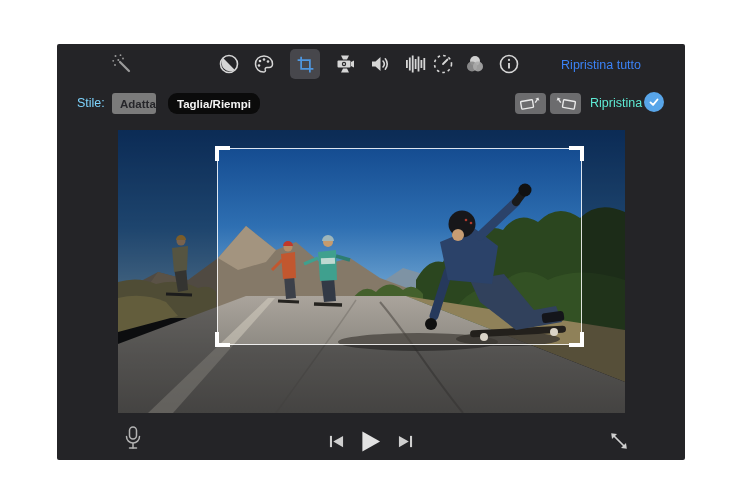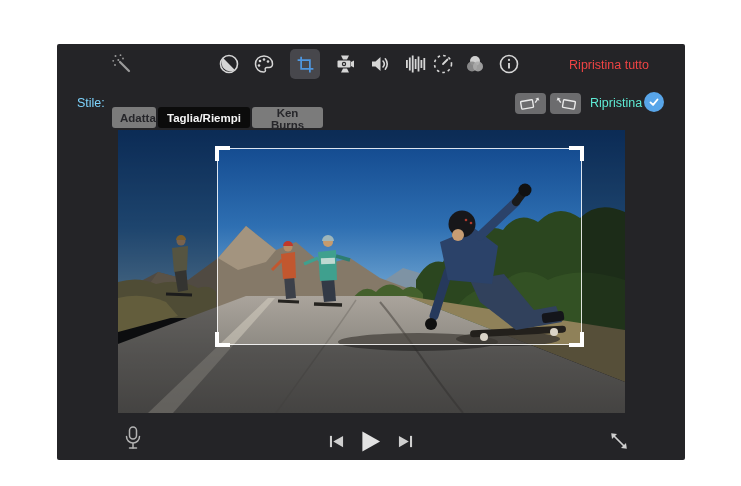--- a/index.html
+++ b/index.html
@@ -13,27 +13,27 @@
   .tbtn.i-contrast{left:160px;}
   .tbtn.i-palette{left:195px;}
   .cropbtn{position:absolute;left:233px;top:5px;width:30px;height:30px;border:none;padding:0;background:#47474c;border-radius:5px;display:flex;align-items:center;justify-content:center;}
   .cropbtn svg{width:21px;height:21px;display:block;}
   .tbtn.i-cam{left:276px;}
   .tbtn.i-vol{left:311px;}
   .tbtn.i-bars{left:346px;}
   .tbtn.i-speed{left:374px;}
   .tbtn.i-filters{left:406px;}
   .tbtn.i-info{left:440px;}
-  .reset-all{position:absolute;right:36px;top:0;height:42px;line-height:42px;color:#ef4444;font-size:12.5px;cursor:default;}
+  .reset-all{position:absolute;right:44px;top:0;height:42px;line-height:42px;color:#3b82f6;font-size:12.5px;cursor:default;}
   
   .style-row{position:absolute;left:0;top:48px;width:628px;height:23px;}
   .stile-label{position:absolute;left:20px;top:4px;color:#7dd3fc;font-size:12.5px;}
-  .segmented{position:absolute;left:55px;top:15px;display:flex;gap:2px;}
+  .segmented{position:absolute;left:55px;top:1px;display:flex;gap:12px;}
   .seg{height:21px;border:none;border-radius:3px;background:#7b7b7b;color:#26262a;font-size:11.5px;font-family:"Liberation Sans",sans-serif;padding:0 8px;font-weight:bold;}
-  .seg.w1{width:44px;} .seg.w2{width:92px;} .seg.w3{width:71px;}
+  .seg.w1{width:44px;} .seg.w2{width:92px;border-radius:9px;} .seg.w3{width:71px;}
   .seg.selected{background:#0b0b0b;color:#f4f4f4;}
   .rotbtn{position:absolute;top:1px;width:31px;height:21px;border:none;border-radius:4px;background:#6c6c6e;padding:0;display:flex;align-items:center;justify-content:center;}
   .rotbtn svg{width:27px;height:18px;display:block;}
   .rotbtn.r1{left:458px;} .rotbtn.r2{left:493px;}
   .ripristina{position:absolute;left:533px;top:4px;color:#5eead4;font-size:12.5px;}
   .check{position:absolute;left:587px;top:0px;width:20px;height:20px;border:none;border-radius:50%;background:#58a5e9;padding:0;display:flex;align-items:center;justify-content:center;}
   .check svg{width:14px;height:14px;display:block;}
   
   .viewer{position:absolute;left:61px;top:86px;width:507px;height:283px;overflow:hidden;background:#111;}
   .scene{position:absolute;left:0;top:0;width:507px;height:283px;}
@@ -156,21 +156,20 @@
       </button>
 
       <div class="reset-all">Ripristina tutto</div>
     </div>
 
     <div class="style-row">
       <span class="stile-label">Stile:</span>
       <div class="segmented">
         <button class="seg w1">Adatta</button>
         <button class="seg w2 selected">Taglia/Riempi</button>
-        <button class="seg w3">Ken Burns</button>
       </div>
 
       <button class="rotbtn r1">
         <svg viewBox="0 0 30 21">
           <rect x="4" y="6.5" width="14" height="9" rx="1" fill="none" stroke="#e9e9e9" stroke-width="1.6" transform="rotate(-10 11 11)"></rect>
           <path d="M20.5 9 L23.5 4.5" fill="none" stroke="#e9e9e9" stroke-width="1.6"></path>
           <polygon points="25.3,6.6 24.2,3 20.7,4.3" fill="#e9e9e9"></polygon>
         </svg>
       </button>
       <button class="rotbtn r2">

